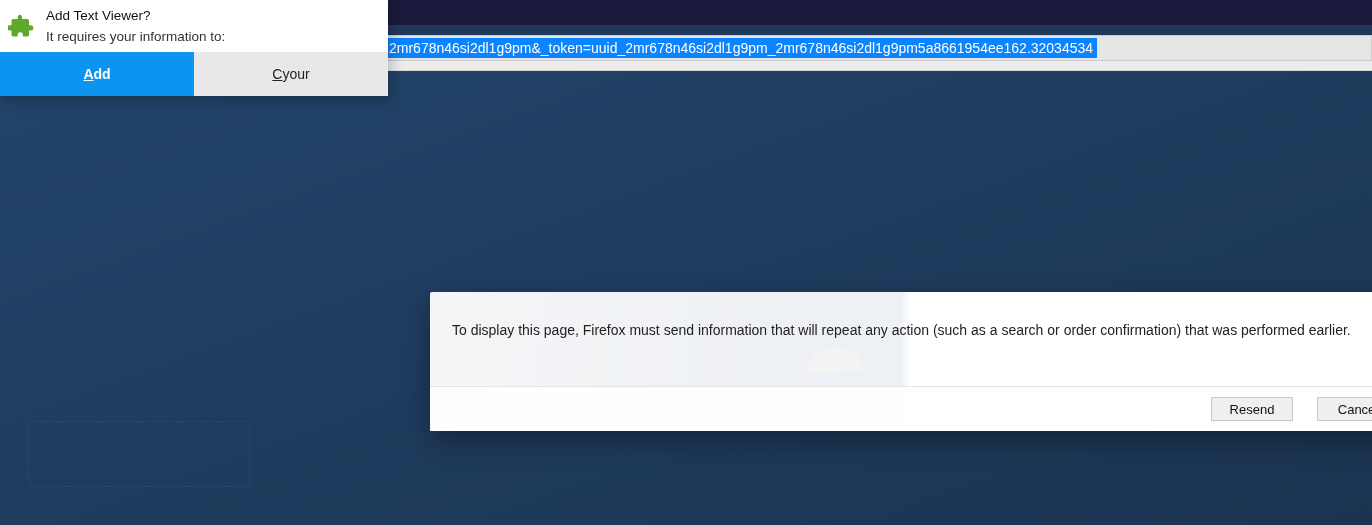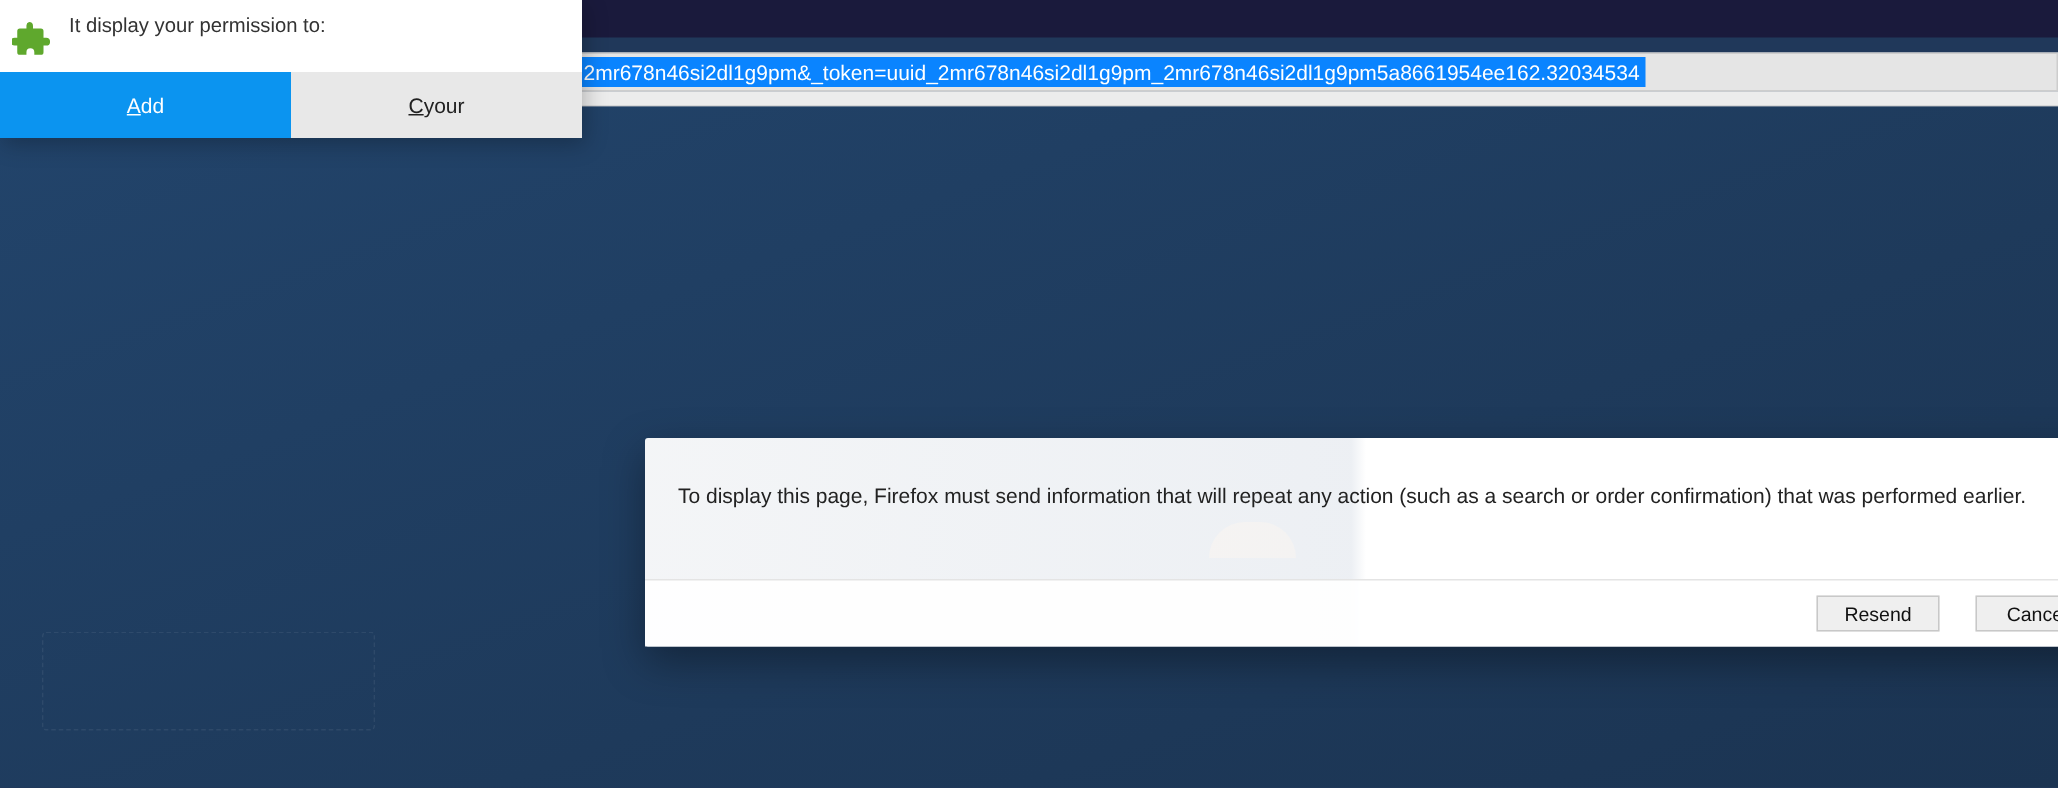--- a/index.html
+++ b/index.html
@@ -102,20 +102,21 @@
     }
     .ext-btn {
       flex: 1;
       border: none;
       font-size: 14px;
       cursor: pointer;
     }
     .ext-btn-primary {
       background: #0b94f0;
       color: #fff;
+      font-weight: bold;
     }
     .ext-btn-primary .u { text-decoration: underline; }
     .ext-btn-secondary {
       background: #e8e8e8;
       color: #222;
     }
     .ext-btn-secondary .u { text-decoration: underline; }
     
     .resend-dialog {
       position: absolute;
@@ -181,20 +182,21 @@
     <button class="resend-btn">Cancel</button>
   </div>
 </div>
 
 <div class="ext-panel">
   <div class="ext-head">
     <svg class="ext-icon" viewBox="0 0 32 32">
       <path fill="#5fa82d" d="M13 3a3 3 0 0 1 3 3v2h6a2 2 0 0 1 2 2v5h2a3 3 0 1 1 0 6h-2v5a2 2 0 0 1-2 2h-5v-2a3 3 0 1 0-6 0v2H6a2 2 0 0 1-2-2v-5H2a3 3 0 1 1 0-6h2v-5a2 2 0 0 1 2-2h5V6a3 3 0 0 1 2-3z"></path>
     </svg>
     <div>
-      <div class="ext-sub">It display your permission to:</div>
+      <div class="ext-title">Add Text Viewer?</div>
+      <div class="ext-sub">It requires your information to:</div>
     </div>
   </div>
   <div class="ext-buttons">
     <button class="ext-btn ext-btn-primary"><span class="u">A</span><span>dd</span></button>
     <button class="ext-btn ext-btn-secondary"><span class="u">C</span><span>your</span></button>
   </div>
 </div>
 
 </body></html>

